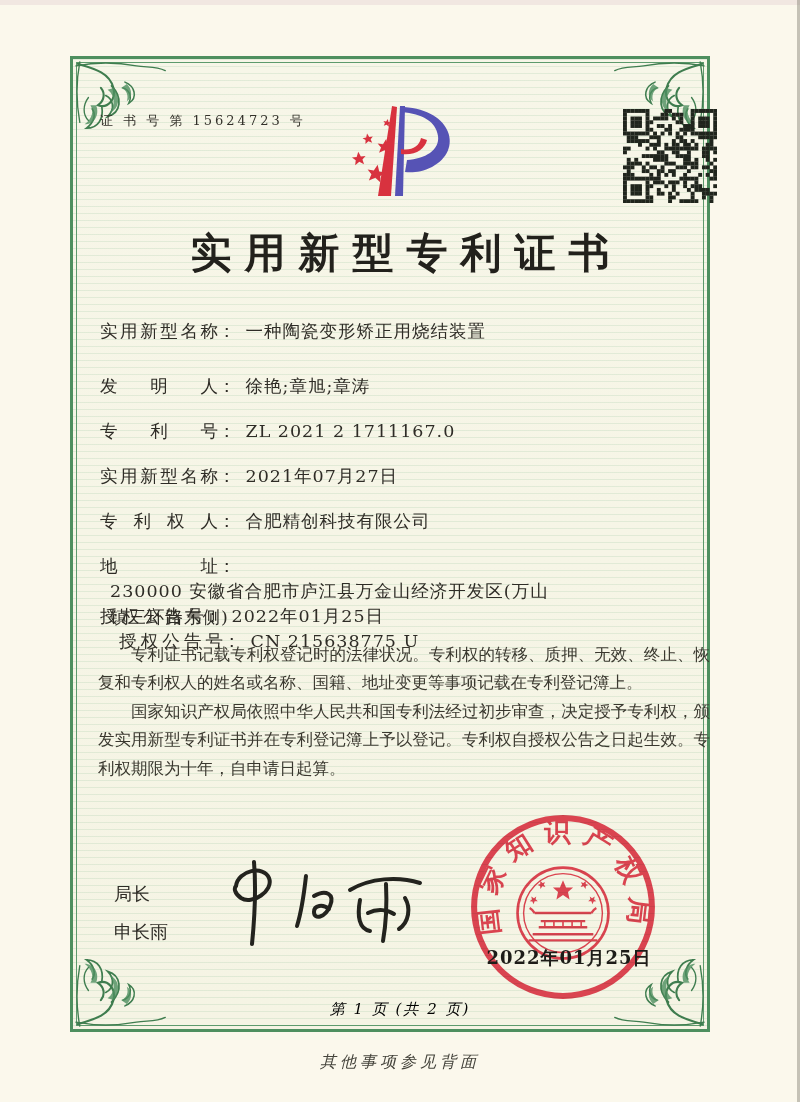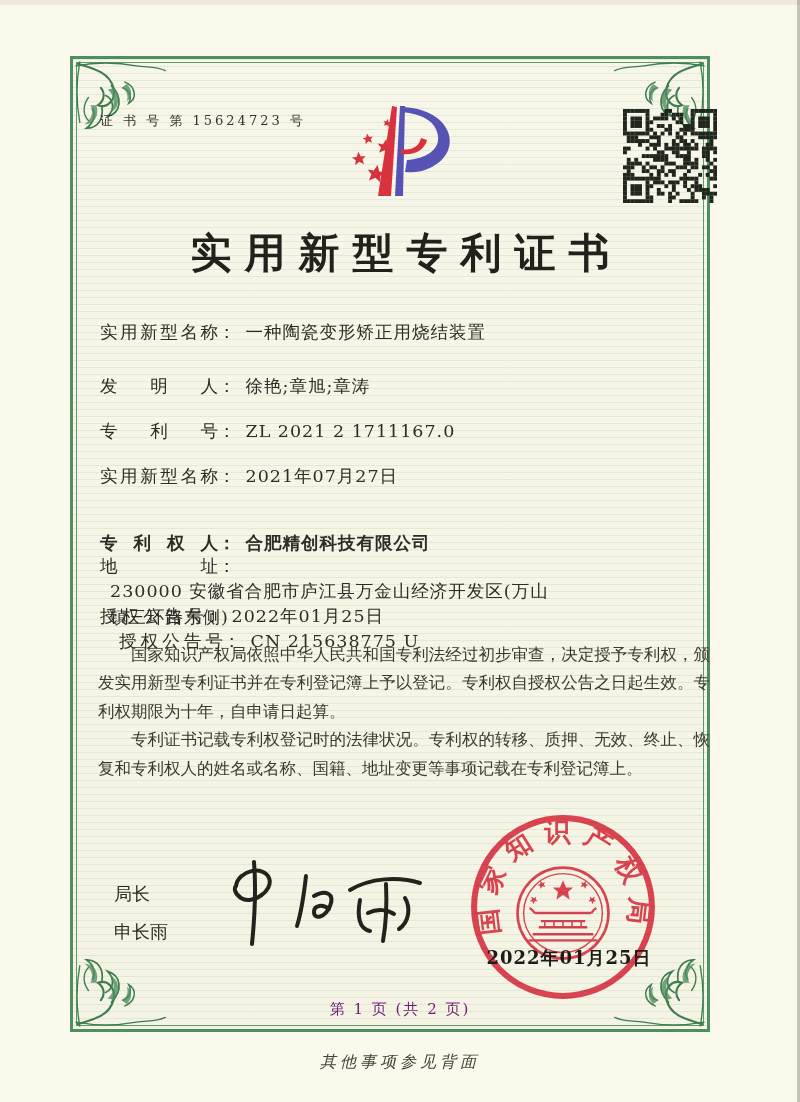--- a/index.html
+++ b/index.html
@@ -38,22 +38,22 @@
 
   .title{
     position:absolute;left:0;top:226px;width:800px;text-align:center;
     font-size:41px;font-weight:bold;letter-spacing:13px;text-indent:13px;color:#22211c;
   }
 
   .row{position:absolute;left:100px;width:580px;font-size:17.5px;line-height:1.45;color:#2e2c26;}
   .flabel{display:inline-block;width:118px;text-align:justify;text-align-last:justify;vertical-align:top;}
   .fsep{display:inline-block;vertical-align:top;}
   .fvalue{display:inline-block;margin-left:10px;vertical-align:top;letter-spacing:1px;}
-  .r-name{top:320px;} .r-inventor{top:374px;} .r-patno{top:419px;}
-  .r-filing{top:464px;} .r-patentee{top:531px;font-weight:bold;} .r-address{top:554px;}
+  .r-name{top:320px;font-family:Liberation Mono, monospace;} .r-inventor{top:374px;} .r-patno{top:419px;}
+  .r-filing{top:464px;} .r-patentee{top:509px;} .r-address{top:554px;}
   .r-grant{top:604px;}
   .addr-value{width:452px;}
   .pair2{display:inline-block;margin-left:19px;}
   .flabel2{display:inline-block;width:104px;text-align:justify;text-align-last:justify;vertical-align:top;}
 
   .body-text{
     position:absolute;left:98px;top:641px;width:612px;
     font-size:16.5px;line-height:1.72;text-align:justify;color:#3a382f;
   }
   .body-text p{margin:0;text-indent:2em;}
@@ -61,21 +61,21 @@
   .sig-title{position:absolute;left:114px;top:882px;font-size:18px;color:#2e2c26;}
   .sig-name{position:absolute;left:114px;top:920px;font-size:18px;color:#2e2c26;}
   .signature{position:absolute;left:218px;top:852px;width:220px;height:100px;}
 
   .seal{position:absolute;left:466px;top:810px;width:194px;height:194px;mix-blend-mode:multiply;opacity:.94;}
   .seal-date{
     position:absolute;left:486px;top:946px;width:166px;text-align:center;
     font-size:18px;font-weight:bold;color:#1d1c18;letter-spacing:1px;
   }
 
-  .page-info{position:absolute;left:0;top:1000px;width:800px;text-align:center;font-size:15px;letter-spacing:2px;color:#701a75;}
+  .page-info{position:absolute;left:0;top:1000px;width:800px;text-align:center;font-size:15px;letter-spacing:2px;color:#000000;font-style:italic;}
   .back-note{position:absolute;left:0;top:1052px;width:800px;text-align:center;font-size:16px;font-style:italic;letter-spacing:4px;color:#45443c;}
 </style>
 </head>
 <body>
 
 <div class="scan-edge-top"></div>
 <div class="scan-edge-right"></div>
 
 <div class="frame">
   <div class="frame-inner"></div>
@@ -508,22 +508,22 @@
 <div class="row r-grant">
   <span>
     <span class="flabel2">授权公告号</span><span class="fsep">：</span><span class="fvalue">2022年01月25日</span>
   </span>
   <span class="pair2">
     <span class="flabel2">授权公告号</span><span class="fsep">：</span><span class="fvalue">CN 215638775 U</span>
   </span>
 </div>
 
 <div class="body-text">
+  <p>专利证书记载专利权登记时的法律状况。专利权的转移、质押、无效、终止、恢复和专利权人的姓名或名称、国籍、地址变更等事项记载在专利登记簿上。</p>
   <p>国家知识产权局依照中华人民共和国专利法经过初步审查，决定授予专利权，颁发实用新型专利证书并在专利登记簿上予以登记。专利权自授权公告之日起生效。专利权期限为十年，自申请日起算。</p>
-  <p>专利证书记载专利权登记时的法律状况。专利权的转移、质押、无效、终止、恢复和专利权人的姓名或名称、国籍、地址变更等事项记载在专利登记簿上。</p>
 </div>
 
 <div class="sig-title">局长</div>
 <div class="sig-name">申长雨</div>
 
 <div class="signature">
   <svg viewBox="0 0 220 100" xmlns="http://www.w3.org/2000/svg">
     <g stroke="#23231e" stroke-width="4" fill="none" stroke-linecap="round" stroke-linejoin="round">
       <path d="M18,34 C20,18 46,13 51,26 C56,39 34,53 23,46 C16,41 16,36 18,34"></path>
       <path d="M36,10 C38,34 37,62 34,92"></path>

